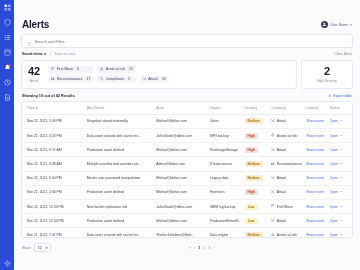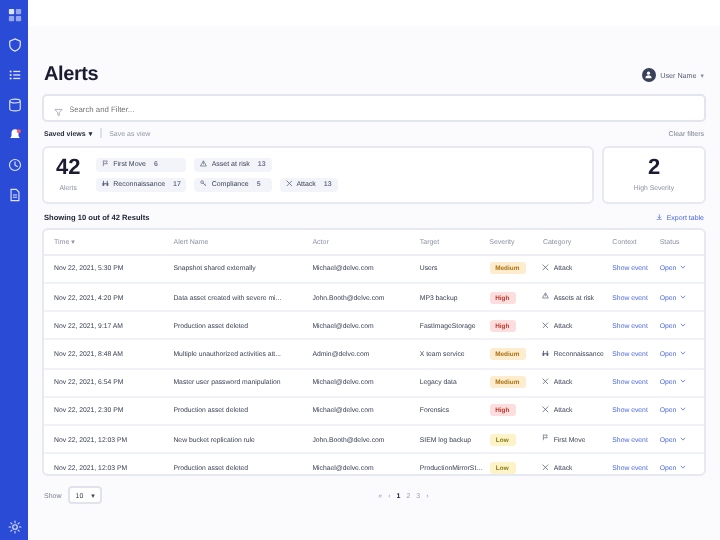--- a/index.html
+++ b/index.html
@@ -29,21 +29,20 @@
   .side-ico.active { opacity: 1; }
   .side-spacer { flex: 1 1 auto; }
 
   
   .main {
     flex: 1 1 auto;
     background: #fbfbfd;
     display: flex; flex-direction: column;
     padding: 12px 7px;
     overflow: hidden;
-    margin-top: 13px;
   }
 
   
   .topbar {
     display: flex; align-items: center; justify-content: space-between;
     padding: 7px 1px 4px 1px;
   }
   .page-title { font-size: 10px; font-weight: bold; color: #1b1b31; letter-spacing: -.2px; }
   .user-chip { display: flex; align-items: center; gap: 2px; }
   .avatar {

